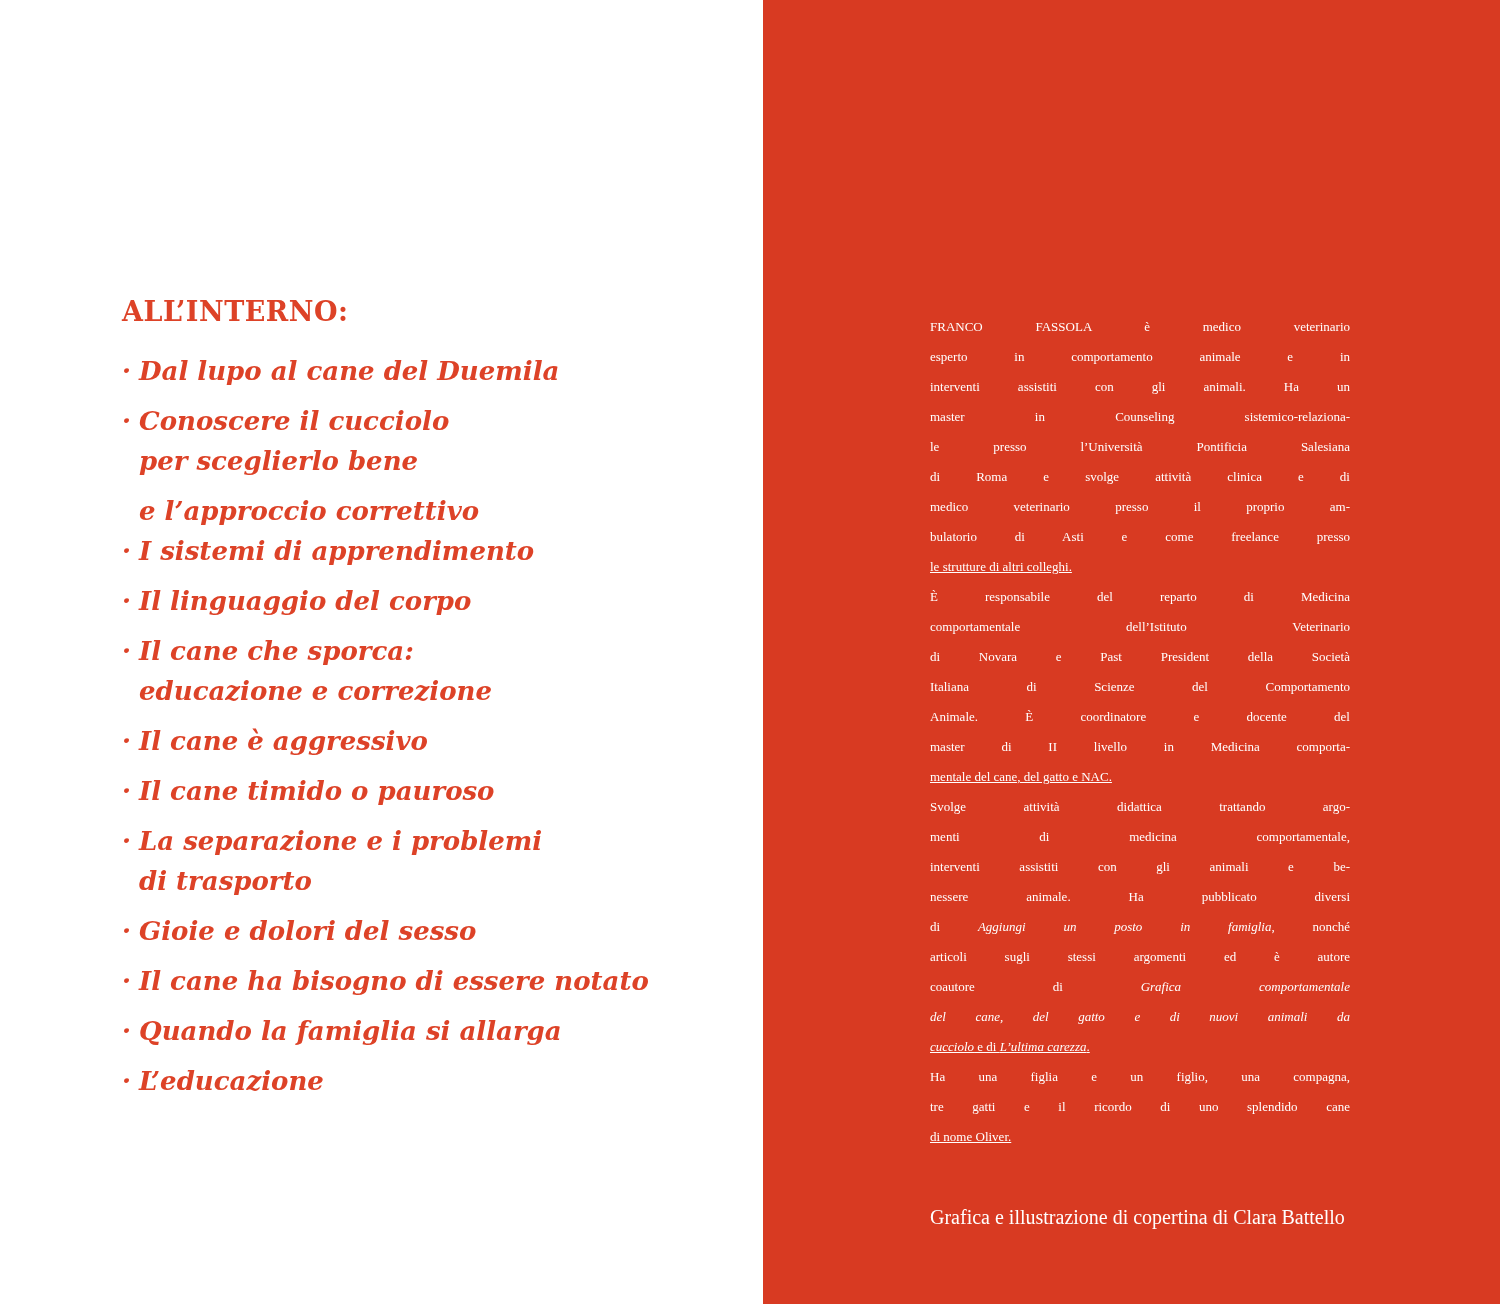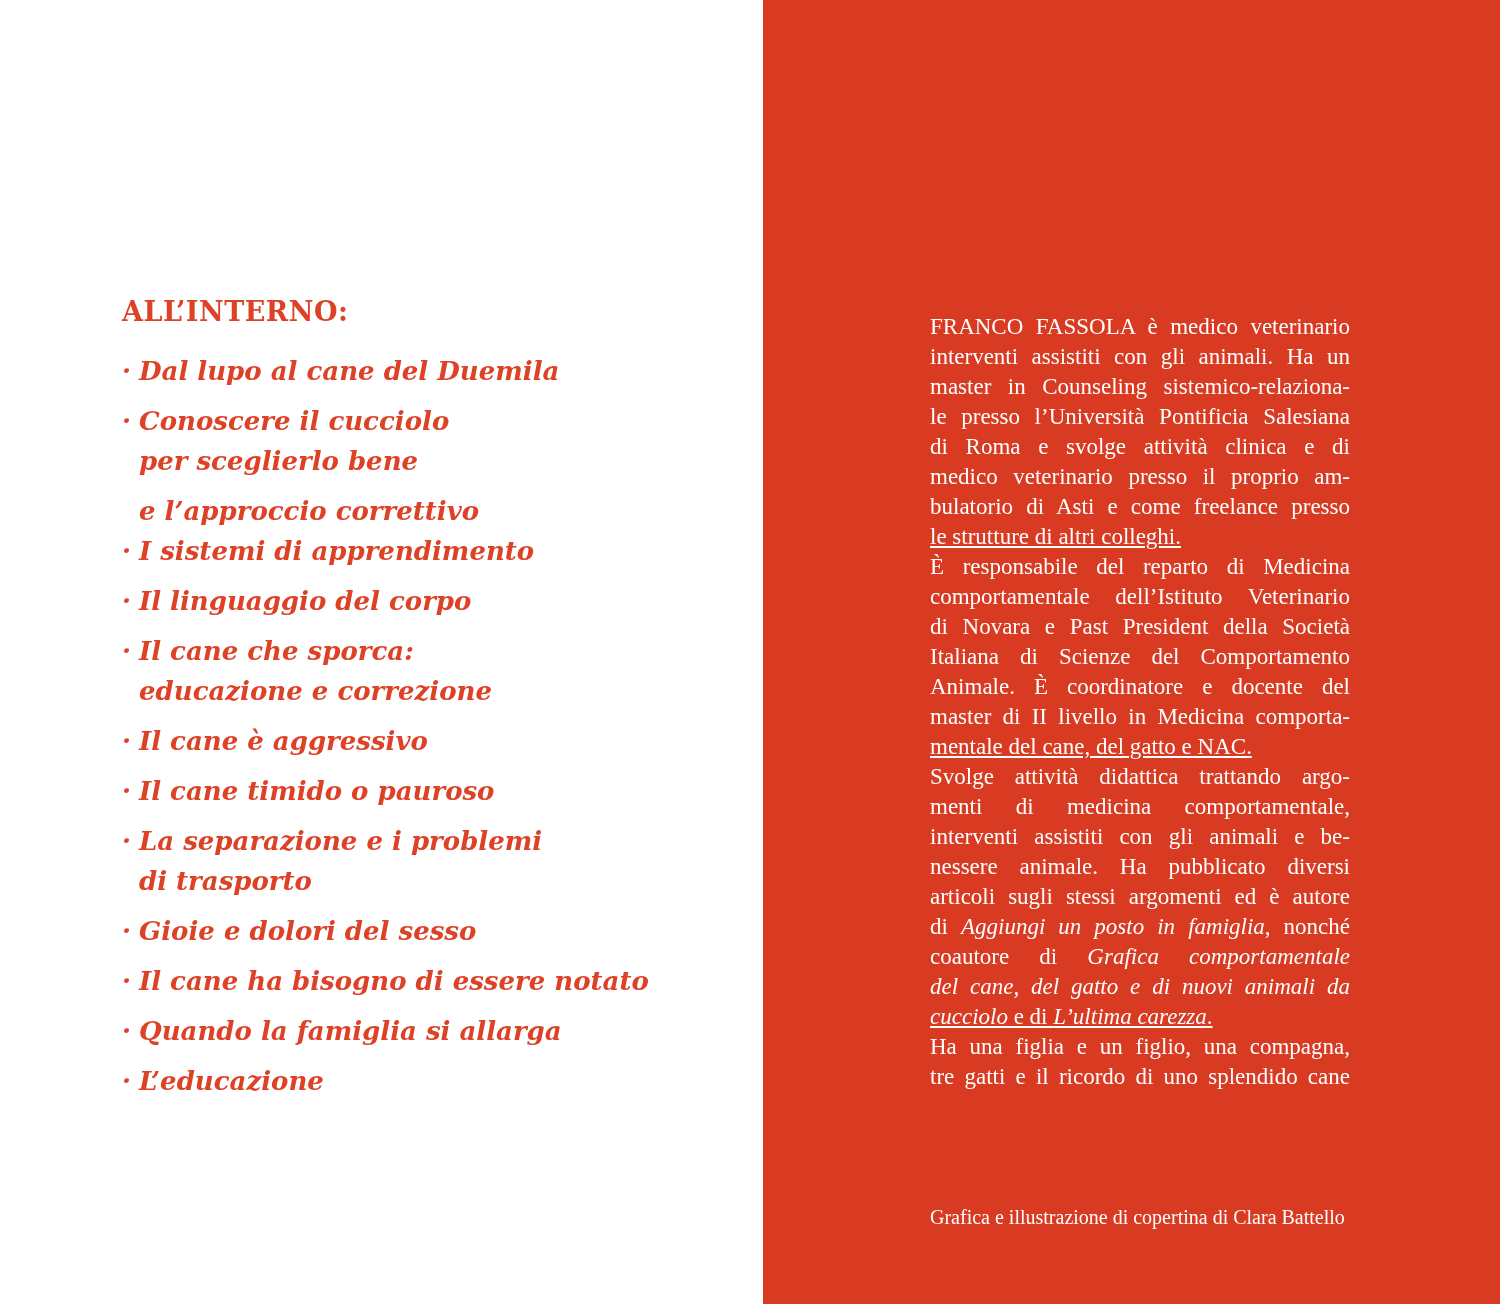--- a/index.html
+++ b/index.html
@@ -53,21 +53,21 @@
     width: 737px;
     height: 100%;
     position: relative;
   }
   .bio {
     position: absolute;
     left: 167px;
     top: 312px;
     width: 420px;
     font-family: "Liberation Serif", serif;
-    font-size: 23px;
+    font-size: 13px;
     line-height: 30px;
     color: #ffffff;
   }
   .bio-line {
     text-align: justify;
     text-align-last: justify;
   }
   .bio-line.para-end {
     text-align-last: left;
     text-decoration: underline;
@@ -129,41 +129,43 @@
           </li>
           <li class="contents-item">
             <div class="item-line"><span class="bullet">·</span><span>L’educazione</span></div>
           </li>
         </ul>
     </div>
   </div>
   <div class="right-page" style="background: rgb(216, 58, 34);">
     <div class="bio" style="color: rgb(255, 255, 255);">
         <div class="bio-line"><span>FRANCO FASSOLA è medico veterinario</span></div>
+        <div class="bio-line"><span>esperto in comportamento animale e in</span></div>
         <div class="bio-line"><span>interventi assistiti con gli animali. Ha un</span></div>
         <div class="bio-line"><span>master in Counseling sistemico-relaziona-</span></div>
         <div class="bio-line"><span>le presso l’Università Pontificia Salesiana</span></div>
         <div class="bio-line"><span>di Roma e svolge attività clinica e di</span></div>
         <div class="bio-line"><span>medico veterinario presso il proprio am-</span></div>
         <div class="bio-line"><span>bulatorio di Asti e come freelance presso</span></div>
         <div class="bio-line para-end"><span>le strutture di altri colleghi.</span></div>
         <div class="bio-line"><span>È responsabile del reparto di Medicina</span></div>
         <div class="bio-line"><span>comportamentale dell’Istituto Veterinario</span></div>
         <div class="bio-line"><span>di Novara e Past President della Società</span></div>
         <div class="bio-line"><span>Italiana di Scienze del Comportamento</span></div>
         <div class="bio-line"><span>Animale. È coordinatore e docente del</span></div>
         <div class="bio-line"><span>master di II livello in Medicina comporta-</span></div>
         <div class="bio-line para-end"><span>mentale del cane, del gatto e NAC.</span></div>
         <div class="bio-line"><span>Svolge attività didattica trattando argo-</span></div>
         <div class="bio-line"><span>menti di medicina comportamentale,</span></div>
         <div class="bio-line"><span>interventi assistiti con gli animali e be-</span></div>
         <div class="bio-line"><span>nessere animale. Ha pubblicato diversi</span></div>
+        <div class="bio-line"><span>di </span><span class="it">Aggiungi un posto in famiglia</span><span>, nonché</span></div>
         <div class="bio-line"><span>articoli sugli stessi argomenti ed è autore</span></div>
-        <div class="bio-line"><span>di </span><span class="it">Aggiungi un posto in famiglia</span><span>, nonché</span></div>
         <div class="bio-line"><span>coautore di </span><span class="it">Grafica comportamentale</span></div>
         <div class="bio-line"><span class="it">del cane, del gatto e di nuovi animali da</span></div>
         <div class="bio-line para-end"><span class="it">cucciolo</span><span> e di </span><span class="it">L’ultima carezza</span><span>.</span></div>
         <div class="bio-line"><span>Ha una figlia e un figlio, una compagna,</span></div>
         <div class="bio-line"><span>tre gatti e il ricordo di uno splendido cane</span></div>
+        <div class="bio-line para-end"><span>di nome Oliver.</span></div>
       </div>
     <div class="credit" style="color: rgb(255, 255, 255);">Grafica e illustrazione di copertina di Clara Battello</div>
   </div>
 </div>
 
 </body></html>

